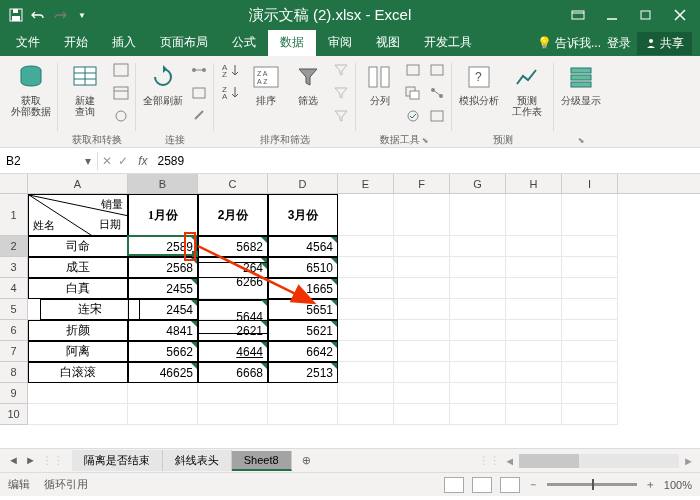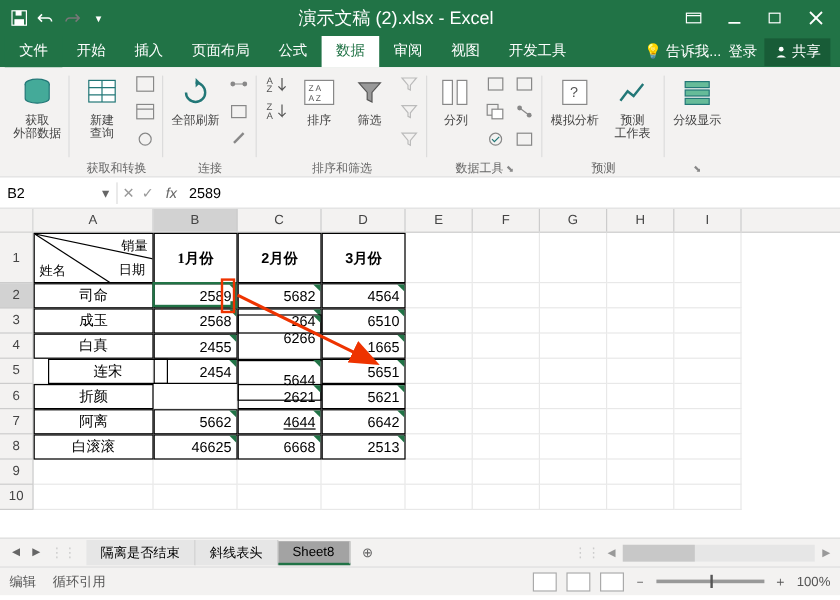--- a/index.html
+++ b/index.html
@@ -545,20 +545,21 @@
       <div class="cell" style="left: 240px; top: 63px; width: 70px; height: 21px; border: 1px solid rgb(0, 0, 0); justify-content: flex-end;">6510<span class="cell-marker"></span></div>
       <div class="cell" style="left: 0px; top: 84px; width: 100px; height: 21px; border: 1px solid rgb(0, 0, 0); justify-content: center;">白真</div>
       <div class="cell" style="left: 100px; top: 84px; width: 70px; height: 21px; border: 1px solid rgb(0, 0, 0); justify-content: flex-end;">2455<span class="cell-marker"></span></div>
       <div class="cell" style="left: 170px; top: 68px; width: 70px; height: 39px; border: 1px solid rgb(0, 0, 0); justify-content: flex-end;">6266<span class="cell-marker"></span></div>
       <div class="cell" style="left: 240px; top: 84px; width: 70px; height: 21px; border: 1px solid rgb(0, 0, 0); justify-content: flex-end;">1665<span class="cell-marker"></span></div>
       <div class="cell" style="left: 12px; top: 105px; width: 100px; height: 21px; border: 1px solid rgb(0, 0, 0); justify-content: center;">连宋</div>
       <div class="cell" style="left: 100px; top: 105px; width: 70px; height: 21px; border: 1px solid rgb(0, 0, 0); justify-content: flex-end;">2454<span class="cell-marker"></span></div>
       <div class="cell" style="left: 170px; top: 105px; width: 70px; height: 35px; border: 1px solid rgb(0, 0, 0); justify-content: flex-end;">5644<span class="cell-marker"></span></div>
       <div class="cell" style="left: 240px; top: 105px; width: 70px; height: 21px; border: 1px solid rgb(0, 0, 0); justify-content: flex-end;">5651<span class="cell-marker"></span></div>
       <div class="cell" style="left: 0px; top: 126px; width: 100px; height: 21px; border: 1px solid rgb(0, 0, 0); justify-content: center;">折颜</div>
+      <div class="cell" style="left: 100px; top: 126px; width: 70px; height: 21px; border: 1px solid rgb(0, 0, 0); justify-content: flex-end;">4841<span class="cell-marker"></span></div>
       <div class="cell" style="left: 170px; top: 126px; width: 70px; height: 21px; border: 1px solid rgb(0, 0, 0); justify-content: flex-end;">2621<span class="cell-marker"></span></div>
       <div class="cell" style="left: 240px; top: 126px; width: 70px; height: 21px; border: 1px solid rgb(0, 0, 0); justify-content: flex-end;">5621<span class="cell-marker"></span></div>
       <div class="cell" style="left: 0px; top: 147px; width: 100px; height: 21px; border: 1px solid rgb(0, 0, 0); justify-content: center;">阿离</div>
       <div class="cell" style="left: 100px; top: 147px; width: 70px; height: 21px; border: 1px solid rgb(0, 0, 0); justify-content: flex-end;">5662<span class="cell-marker"></span></div>
       <div class="cell" style="left: 170px; top: 147px; width: 70px; height: 21px; border: 1px solid rgb(0, 0, 0); justify-content: flex-end; text-decoration: underline;">4644<span class="cell-marker"></span></div>
       <div class="cell" style="left: 240px; top: 147px; width: 70px; height: 21px; border: 1px solid rgb(0, 0, 0); justify-content: flex-end;">6642<span class="cell-marker"></span></div>
       <div class="cell" style="left: 0px; top: 168px; width: 100px; height: 21px; border: 1px solid rgb(0, 0, 0); justify-content: center;">白滚滚</div>
       <div class="cell" style="left: 100px; top: 168px; width: 70px; height: 21px; border: 1px solid rgb(0, 0, 0); justify-content: flex-end;">46625<span class="cell-marker"></span></div>
       <div class="cell" style="left: 170px; top: 168px; width: 70px; height: 21px; border: 1px solid rgb(0, 0, 0); justify-content: flex-end;">6668<span class="cell-marker"></span></div>
       <div class="cell" style="left: 240px; top: 168px; width: 70px; height: 21px; border: 1px solid rgb(0, 0, 0); justify-content: flex-end;">2513<span class="cell-marker"></span></div>

